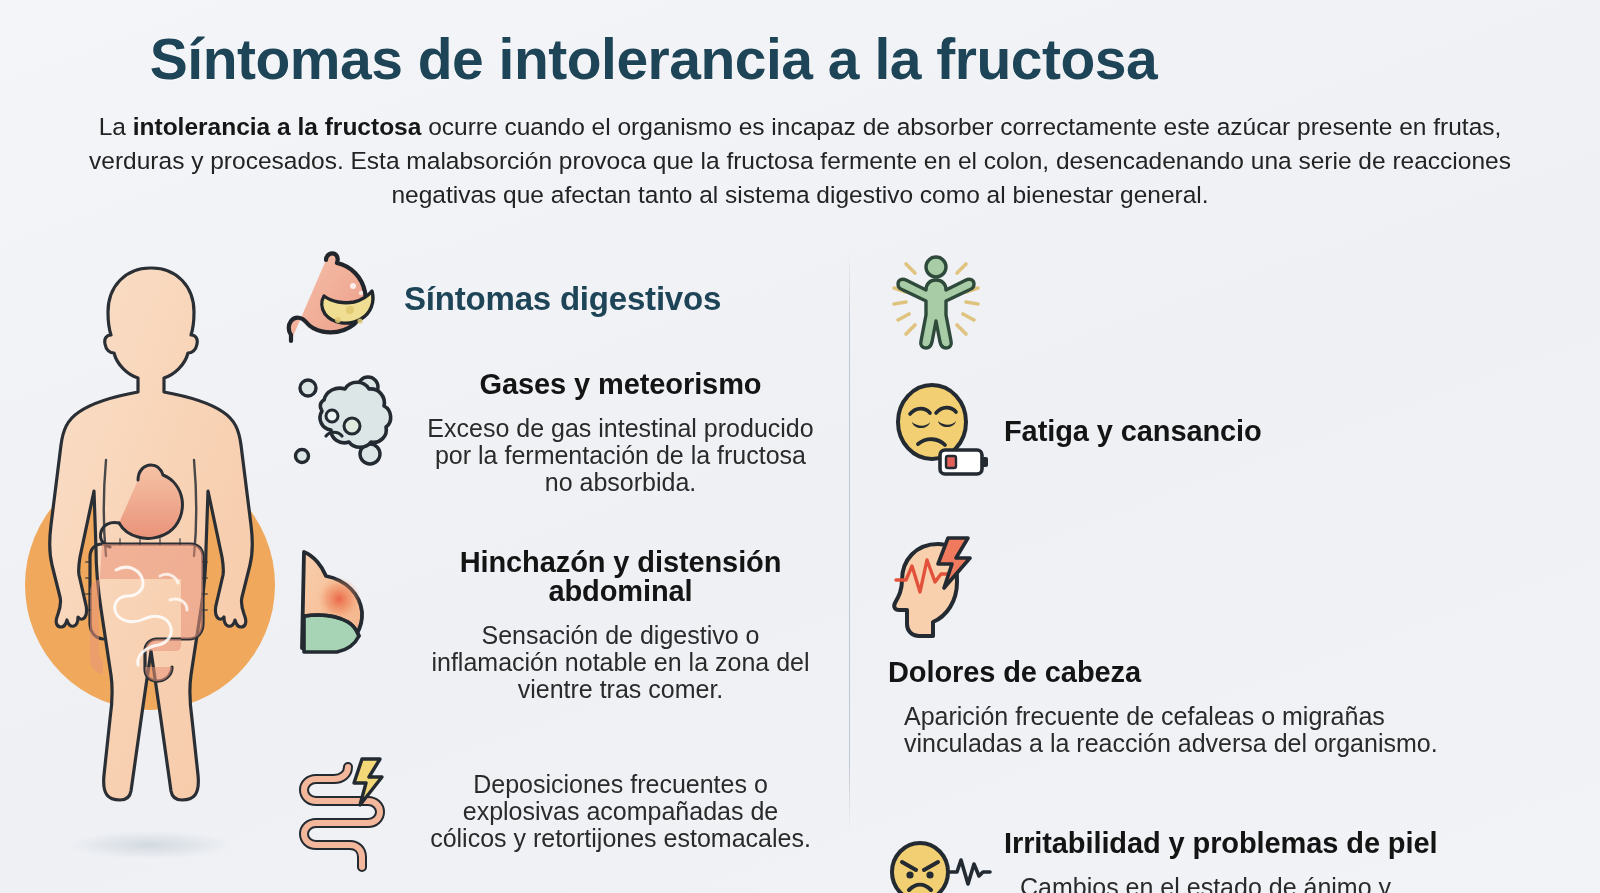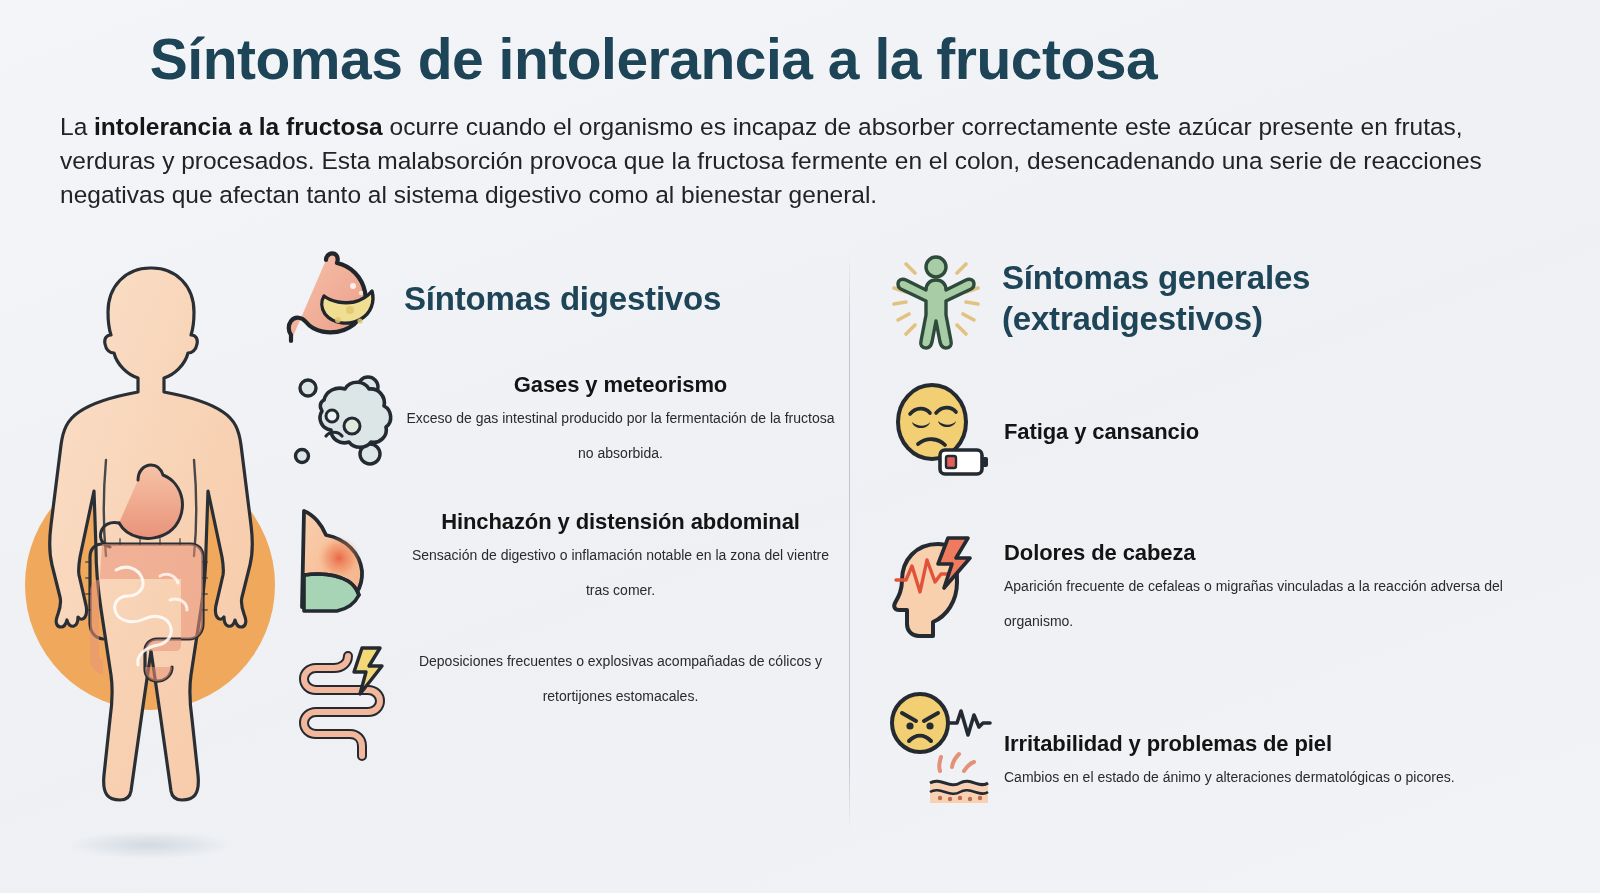--- a/index.html
+++ b/index.html
@@ -21,21 +21,21 @@
     text-align:center;
     font-size:57px;line-height:66px;
     font-weight:700;
     font-stretch:condensed;
     letter-spacing:-0.5px;
     color:#1d4457;
     text-shadow:0 1px 1px rgba(255,255,255,.75);
   }
   .intro{
     position:absolute;top:110px;left:60px;width:1480px;
-    text-align:left;
+    text-align:center;
     font-size:24.5px;line-height:34px;
     color:#232323;
     font-stretch:condensed;
   }
   .intro b{font-weight:700;color:#161616;}
 
   
   .divider{
     position:absolute;left:849px;top:252px;width:1px;height:580px;
     background:linear-gradient(to bottom,rgba(160,172,185,0) 0%,rgba(150,164,180,.55) 12%,rgba(150,164,180,.55) 88%,rgba(160,172,185,0) 100%);
@@ -54,36 +54,36 @@
     color:#1d4457;
     font-stretch:condensed;
     letter-spacing:-0.2px;
   }
 
   .item{display:flex;gap:16px;align-items:flex-start;}
   .item .ico{flex:0 0 auto;width:100px;height:104px;position:relative;}
   .item .txt{flex:1 1 auto;padding-top:4px;}
   .item h3{
     margin:0 0 2px 0;
-    font-size:22px;line-height:29px;
+    font-size:29px;line-height:29px;
     font-weight:700;color:#141414;
     font-stretch:condensed;letter-spacing:-0.1px;
   }
   .item p{
-    margin:0;
-    font-size:14px;line-height:35px;
+    margin:16px;
+    font-size:25px;line-height:27px;
     color:#2a2a2a;font-stretch:condensed;
   }
 
   
   .col-left  .item-0{margin-top:16px;}
   .col-left  .item-1{margin-top:32px;}
   .col-left  .item-2{margin-top:32px;}
   .col-right .item-0{margin-top:30px;align-items:center;}
-  .col-right .item-1{margin-top:52px;}
+  .col-right .item-1{margin-top:52px;flex-direction:column;}
   .col-right .item-2{margin-top:52px;align-items:flex-end;}
 
   
   .body-art{position:absolute;left:10px;top:250px;width:280px;height:610px;}
 
   svg{display:block;overflow:visible;}
 </style>
 </head>
 <body>
 
@@ -342,21 +342,20 @@
           </g>
           <circle cx="48" cy="19" r="10" fill="#a8cda6" stroke="#2e4a3b" stroke-width="3.4"></circle>
           <path d="M48 32 c-6 0 -10 4 -10 10
                    l-20 -10 c-4 -2 -8 0 -8 4 c0 3 2 5 5 6
                    l23 11 l0 14 l-5 26 c-1 4 1 7 5 7 c3 0 5 -2 6 -6
                    l4 -21 l4 21 c1 4 3 6 6 6 c4 0 6 -3 5 -7
                    l-5 -26 l0 -14 l23 -11 c3 -1 5 -3 5 -6 c0 -4 -4 -6 -8 -4
                    l-20 10 c0 -6 -4 -10 -10 -10 z" fill="#a8cda6" stroke="#2e4a3b" stroke-width="3.4" stroke-linejoin="round"></path>
         </svg>
       </div>
-      <h2>Síntomas generales (extradigestivos)</h2>
     </div>
 
     <div class="item item-0">
       <div class="ico">
         <svg width="100" height="104" viewBox="0 0 100 104">
           <ellipse cx="44" cy="44" rx="34" ry="37" fill="#f2cf72" stroke="#232a31" stroke-width="4"></ellipse>
           <path d="M22 36 c6 -7 15 -7 20 -1" fill="none" stroke="#232a31" stroke-width="3.6" stroke-linecap="round"></path>
           <path d="M48 35 c6 -7 15 -7 20 -1" fill="none" stroke="#232a31" stroke-width="3.6" stroke-linecap="round"></path>
           <path d="M24 44 c6 5 14 5 18 0 c-2 8 -16 8 -18 0 z" fill="#232a31"></path>
           <path d="M50 43 c6 5 14 5 18 0 c-2 8 -16 8 -18 0 z" fill="#232a31"></path>

